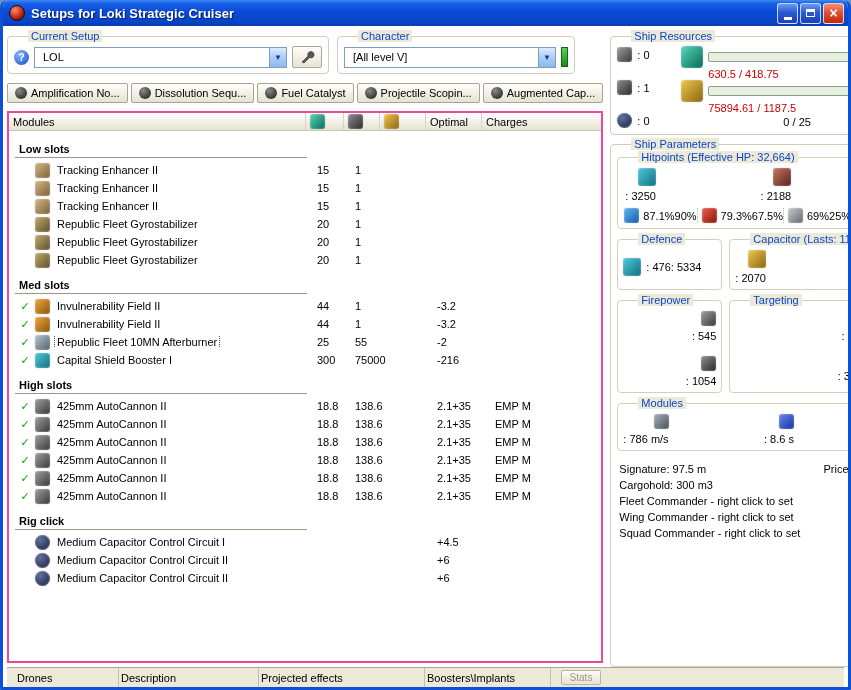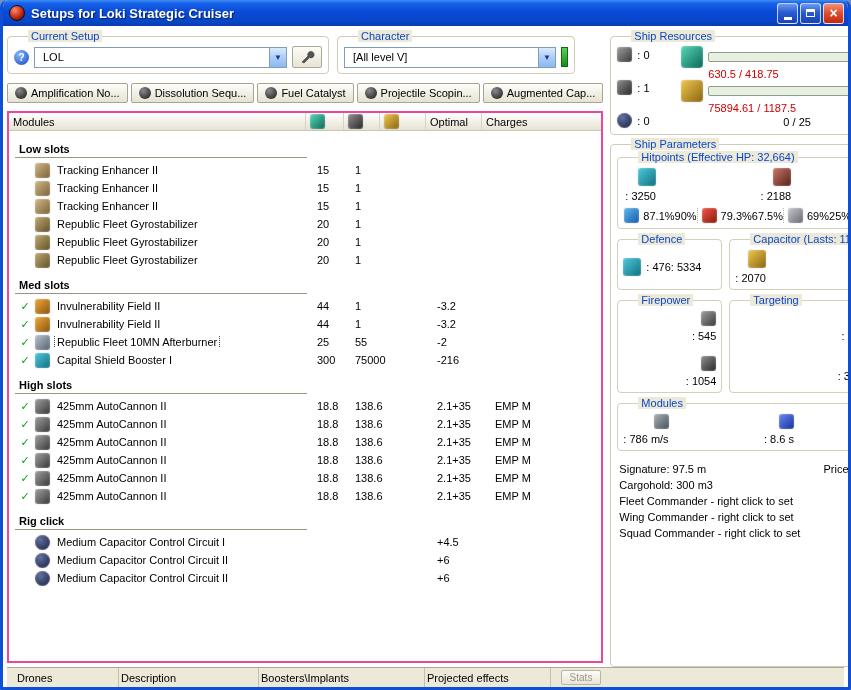--- a/index.html
+++ b/index.html
@@ -659,23 +659,23 @@
       <span style="display:flex;height:100%;align-items:center;">
   <span class="btab">
     <span>Drones</span>
   </span>
 
   <span class="btab">
     <span>Description</span>
   </span>
 
   <span class="btab">
+    <span>Projected effects</span>
+  </span>
+
+  <span class="btab">
     <span>Boosters\Implants</span>
-  </span>
-
-  <span class="btab">
-    <span>Projected effects</span>
   </span>
 </span>
       <span class="stats-btn">Stats</span>
     </div>
   </div>
 </div>
 
 </body></html>

